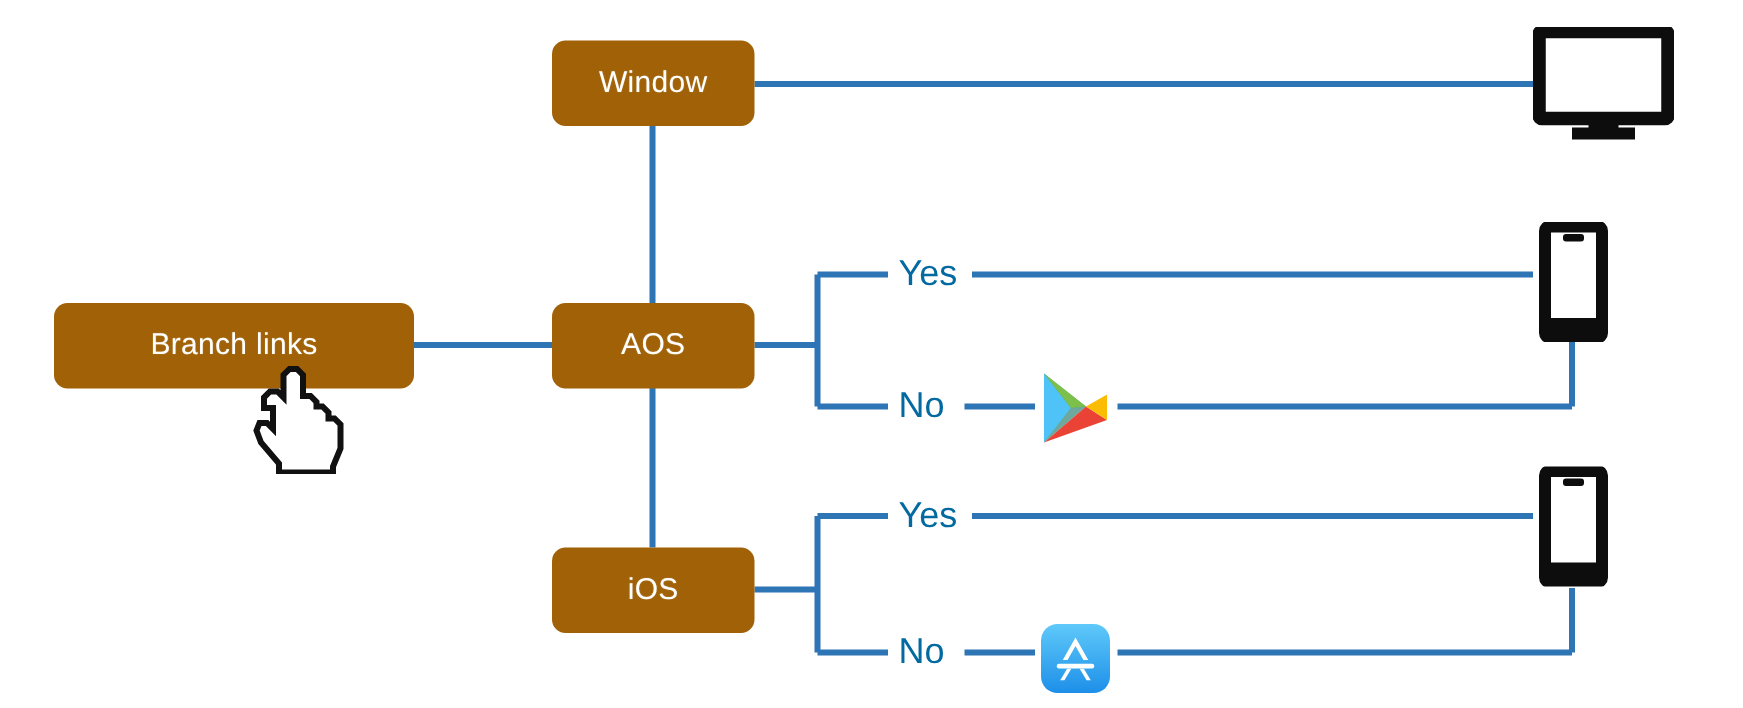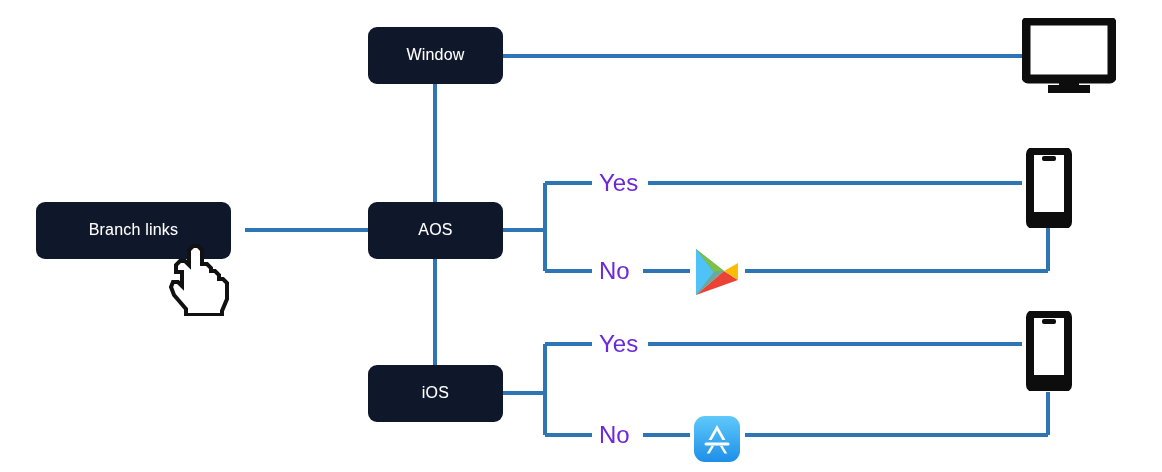--- a/index.html
+++ b/index.html
@@ -19,39 +19,39 @@
   }
   #wires {
     position: absolute;
     left: 0;
     top: 0;
     width: 1162px;
     height: 472px;
   }
   .node-box {
     position: absolute;
-    background: #0f172a;
+    background: #a16207;
     border-radius: 9px;
     color: #ffffff;
     display: flex;
     align-items: center;
     justify-content: center;
-    font-size: 16px;
+    font-size: 20px;
     letter-spacing: 0.2px;
     box-sizing: border-box;
     text-shadow: 0 0 1px rgba(255,255,255,0.25);
   }
   .node-label {
     display: block;
     line-height: 1;
     padding-bottom: 2px;
   }
   .branch-label {
     position: absolute;
-    color: #6d28d9;
+    color: #0369a1;
     font-size: 24px;
     line-height: 1;
     white-space: nowrap;
   }
   .glyph {
     position: absolute;
   }
   .cursor-hand {
     position: absolute;
     left: 160px;
@@ -91,21 +91,21 @@
       <line x1="545" y1="435" x2="592" y2="435"></line>
 
       <line x1="648" y1="344" x2="1022" y2="344"></line>
 
       <line x1="643" y1="435" x2="690" y2="435"></line>
       <line x1="745" y1="435" x2="1048" y2="435"></line>
       <line x1="1048" y1="435" x2="1048" y2="392"></line>
     </g>
   </svg>
 
-  <div class="node-box" style="left:36px; top:202px; width:195px; height:57px;">
+  <div class="node-box" style="left:36px; top:202px; width:240px; height:57px;">
     <span class="node-label">Branch links</span>
   </div>
 
   <div class="node-box" style="left:368px; top:27px; width:135px; height:57px;">
     <span class="node-label">Window</span>
   </div>
 
   <div class="node-box" style="left:368px; top:365px; width:135px; height:57px;">
     <span class="node-label">iOS</span>
   </div>

